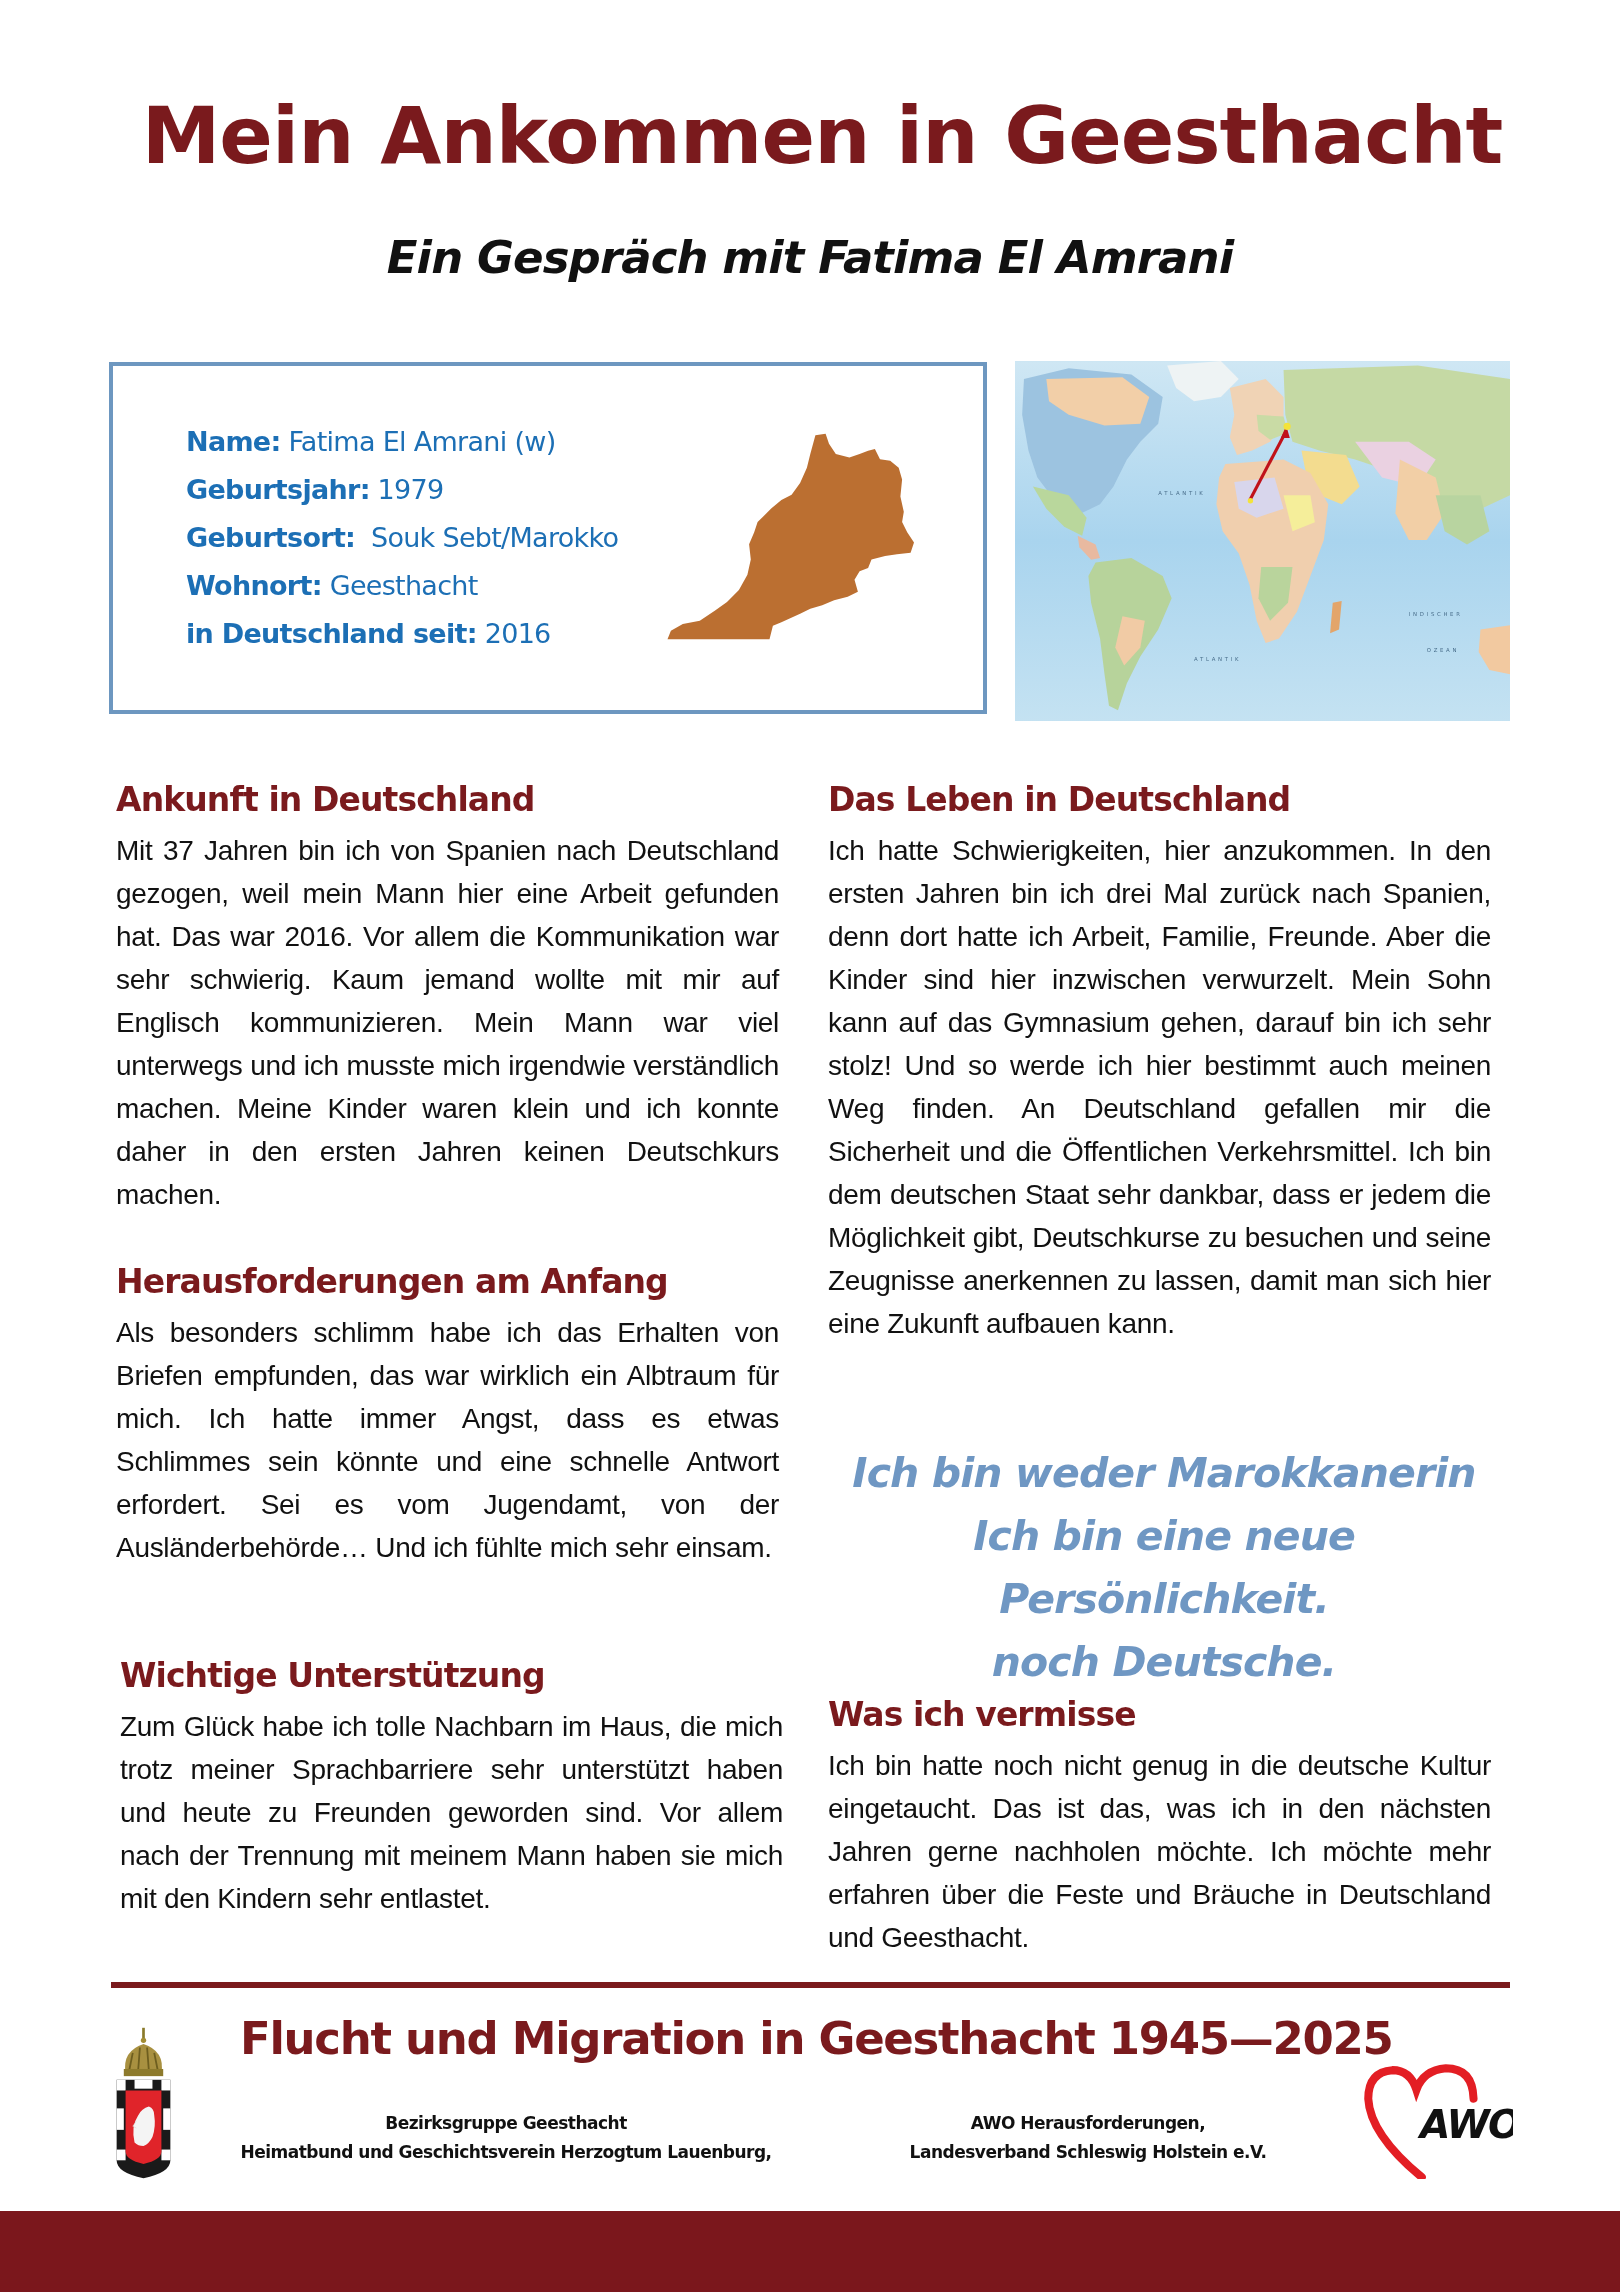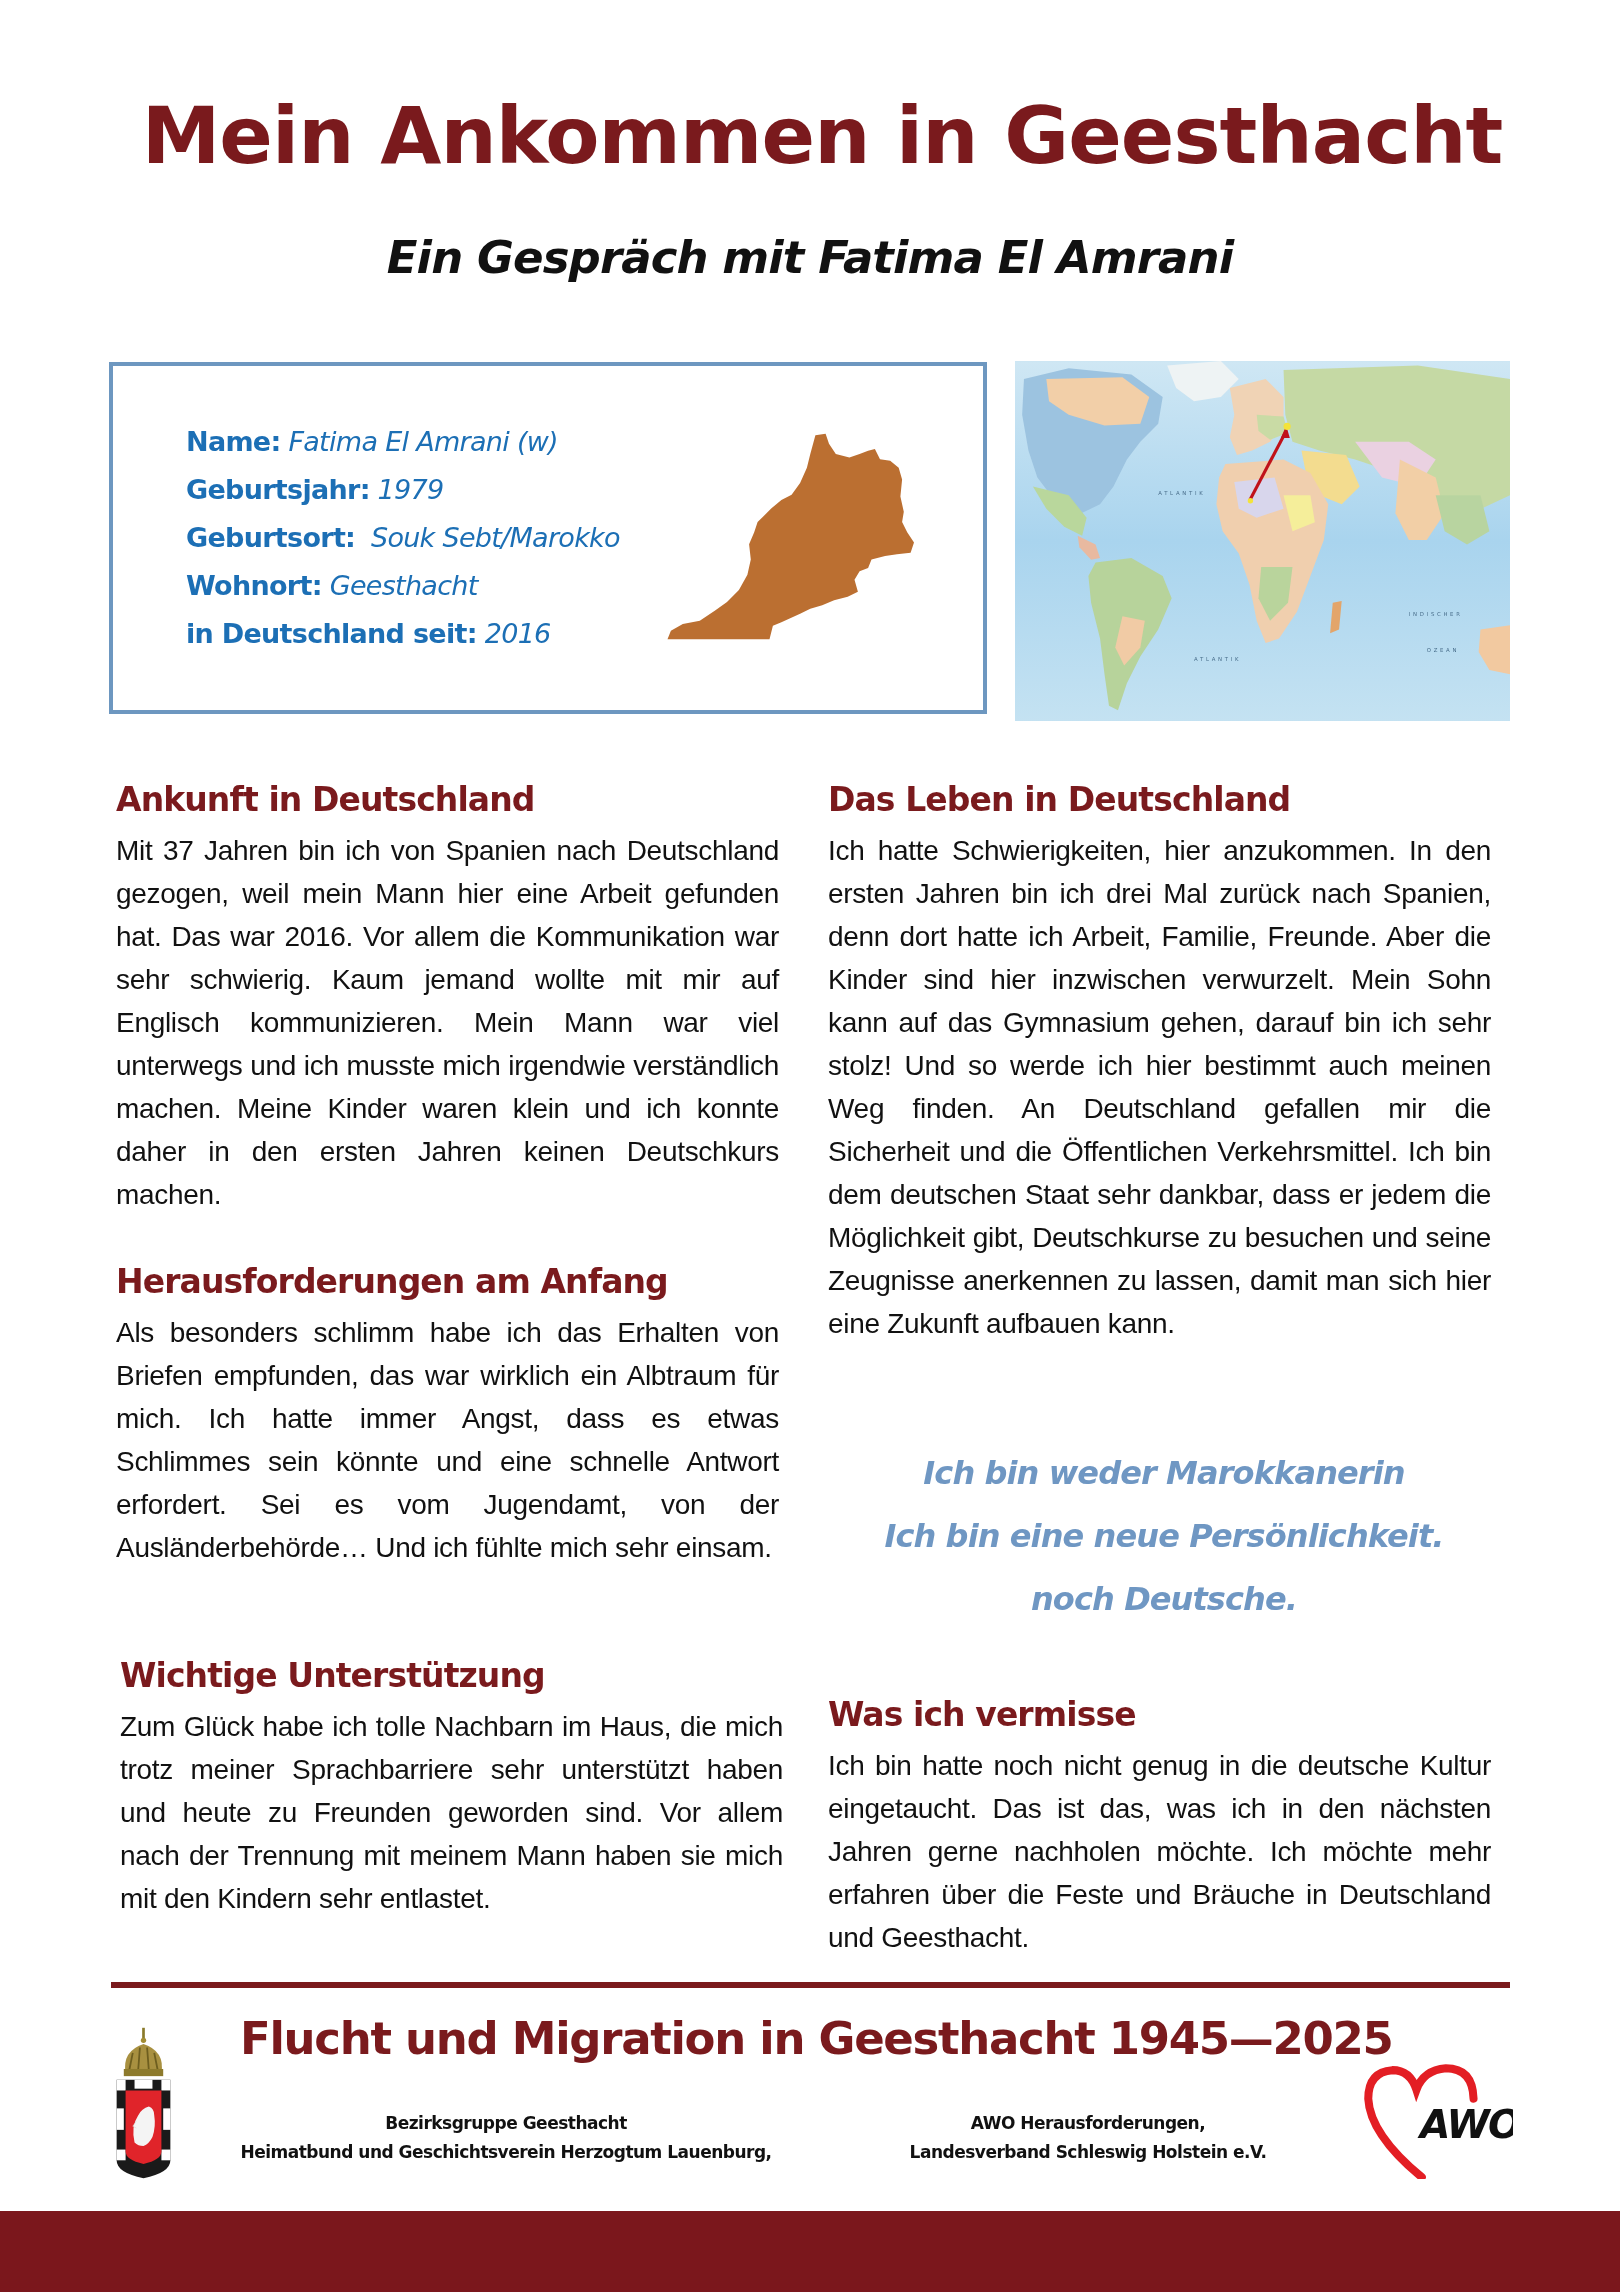--- a/index.html
+++ b/index.html
@@ -21,41 +21,41 @@
   .info-box {
     position: absolute; left: 109px; top: 362px; width: 878px; height: 352px;
     border: 4.5px solid #6d97c0; box-sizing: border-box; background: #fff;
   }
   .info-list { position: absolute; left: 73px; top: 52px; margin: 0; padding: 0; list-style: none; }
   .info-row {
     font-family: "DejaVu Sans", sans-serif; font-size: 27px; color: #1c6fb5;
     line-height: 48px; height: 48px; white-space: nowrap; letter-spacing: -0.7px;
   }
   .info-label { font-weight: bold; }
-  .info-value { font-style: italic; }
+  .info-value { }
   .morocco { position: absolute; left: 546px; top: 59px; width: 255px; height: 224px; }
   .world-map {
     position: absolute; left: 1015px; top: 361px; width: 495px; height: 360px;
     overflow: hidden; background: #b9dcef;
   }
   .col { position: absolute; width: 663px; }
   .col-left { left: 116px; }
   .col-right { left: 828px; }
   .h2 {
     font-family: "DejaVu Sans", sans-serif; font-weight: bold; font-size: 33px;
     color: #7a1a1d; margin: 0; line-height: 1; letter-spacing: -0.9px; white-space: nowrap;
   }
   .para {
     font-family: "Liberation Sans", sans-serif; font-size: 28px; color: #111;
     line-height: 43px; text-align: justify; margin: 12.5px 0 0 0; letter-spacing: -0.3px;
   }
   .quote {
     position: absolute; left: 828px; top: 1442px; width: 672px; text-align: center;
     font-family: "DejaVu Sans", sans-serif; font-weight: bold; font-style: italic;
-    font-size: 32px; color: #6f97c3; line-height: 63px; letter-spacing: -0.9px;
+    font-size: 41px; color: #6f97c3; line-height: 63px; letter-spacing: -0.9px;
   }
   .rule { position: absolute; left: 111px; top: 1982px; width: 1399px; height: 6.3px; background: #7a1a1d; }
   .footer-title {
     position: absolute; left: 240px; top: 2016px; white-space: nowrap;
     font-family: "DejaVu Sans", sans-serif; font-weight: bold; font-size: 45px;
     color: #7a1a1d; letter-spacing: -1.3px; line-height: 1;
   }
   .org { position: absolute; text-align: center; font-family: "DejaVu Sans", sans-serif; font-weight: bold;
     font-size: 17px; color: #111; line-height: 29px; letter-spacing: -0.5px; }
   .org-left { left: 215px; top: 2109px; width: 582px; }

